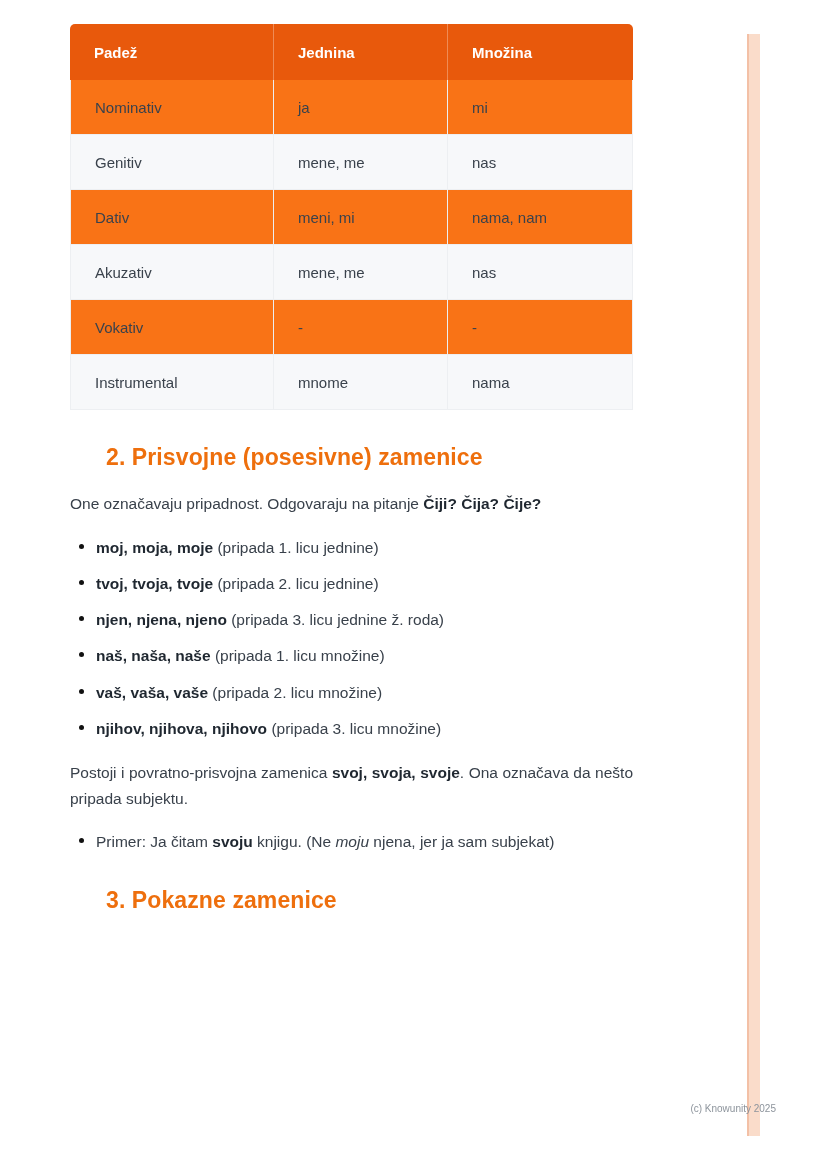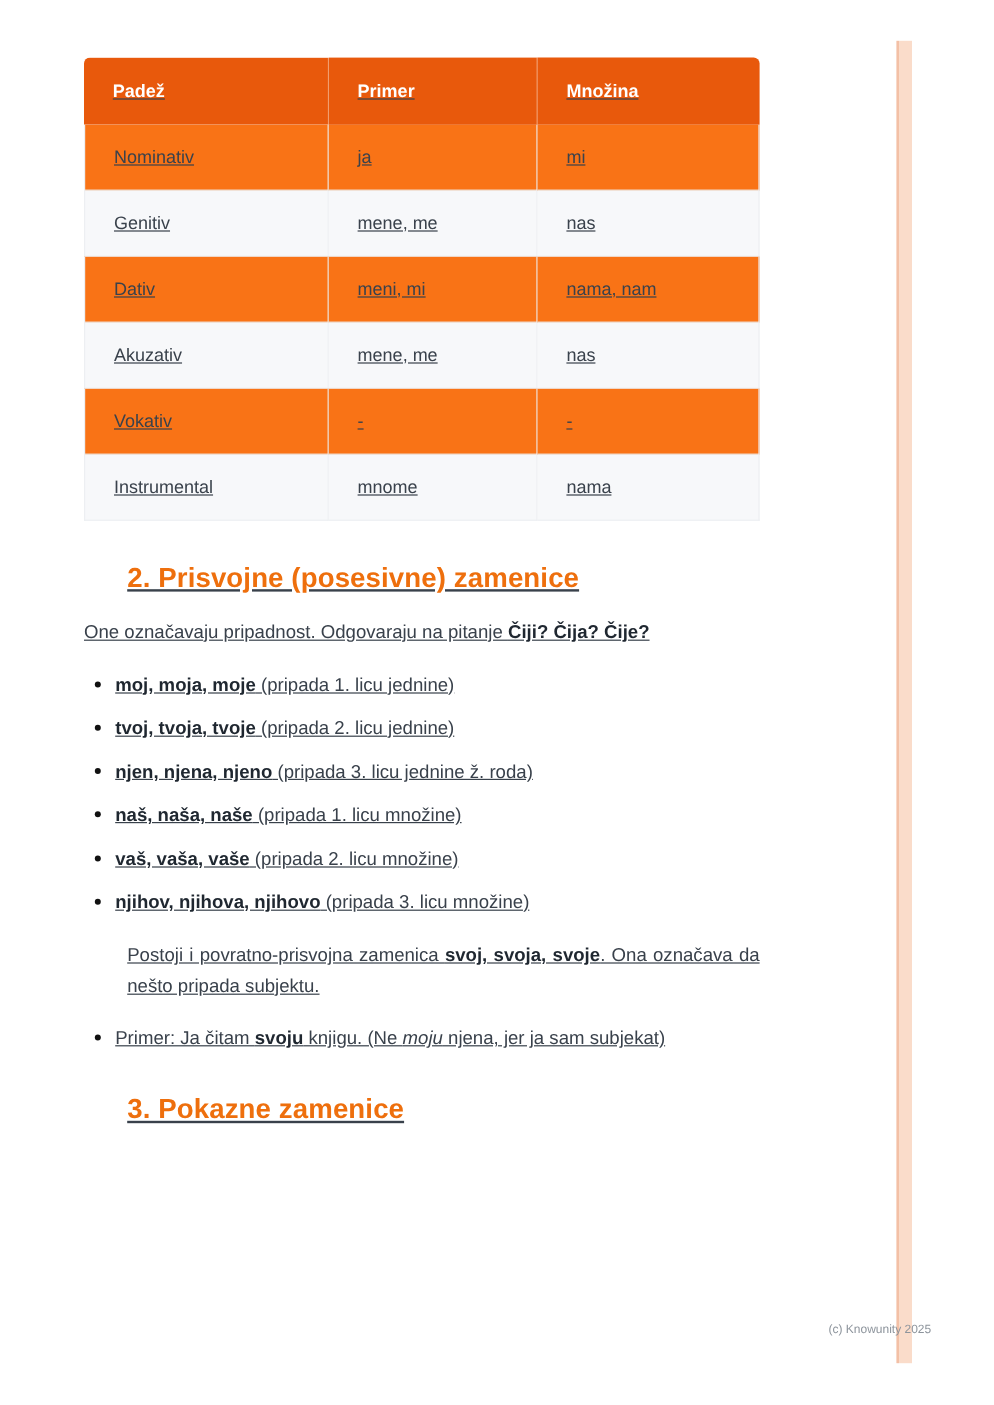--- a/index.html
+++ b/index.html
@@ -3,21 +3,21 @@
 <meta charset="utf-8">
 <style>
   * { margin:0; padding:0; box-sizing:border-box; }
   html, body {
     width:828px; height:1171px;
     background:#ffffff;
     font-family:"Liberation Sans", sans-serif;
     color:#39414b;
   }
   .page { position:relative; width:828px; height:1171px; background:#fff; overflow:hidden; }
-  .content { position:absolute; left:70px; top:48px; width:563px;text-decoration:underline; }
+  .content { position:absolute; left:70px; top:24px; width:563px; }
 
   
   table { width:100%; border-collapse:separate; border-spacing:0; font-size:15px; }
   col.c1 { width:204px; } col.c2 { width:174px; } col.c3 { width:185px; }
   thead th {
     background:#e8590c; color:#ffffff; font-weight:700; text-align:left;
     height:56px; padding:0 0 0 24px; vertical-align:middle;
     border-right:1px solid rgba(255,255,255,0.30);
   }
   thead th:first-child { border-top-left-radius:5px; }
@@ -45,21 +45,21 @@
   
   h2 {
     margin-top:34px;
     color:#ee6f0d;
     font-size:23px;
     font-weight:700;
     letter-spacing:0.1px;
     margin-left:36px;
   }
   .para { margin-top:20px; font-size:15.5px; line-height:1.65; }
-  .justify { text-align:justify;margin-left:36px; }
+  .justify { text-align:justify; }
   strong { color:#1f2730; }
 
   ul { margin-top:19px; list-style:none; }
   li {
     position:relative; padding-left:26px; margin-bottom:13px;
     font-size:15.5px; line-height:1.5;
   }
   li::before {
     content:""; position:absolute; left:9px; top:8px;
     width:5px; height:5px; border-radius:50%; background:#111;
@@ -84,21 +84,21 @@
 
     <table>
       <colgroup>
           <col class="c1">
           <col class="c2">
           <col class="c3">
         </colgroup>
       <thead>
         <tr>
           <th>Padež</th>
-          <th>Primer</th>
+          <th>Jednina</th>
           <th>Množina</th>
         </tr>
       </thead>
       <tbody>
         <tr>
           <td>Nominativ</td>
           <td>ja</td>
           <td>mi</td>
         </tr>
         <tr>

